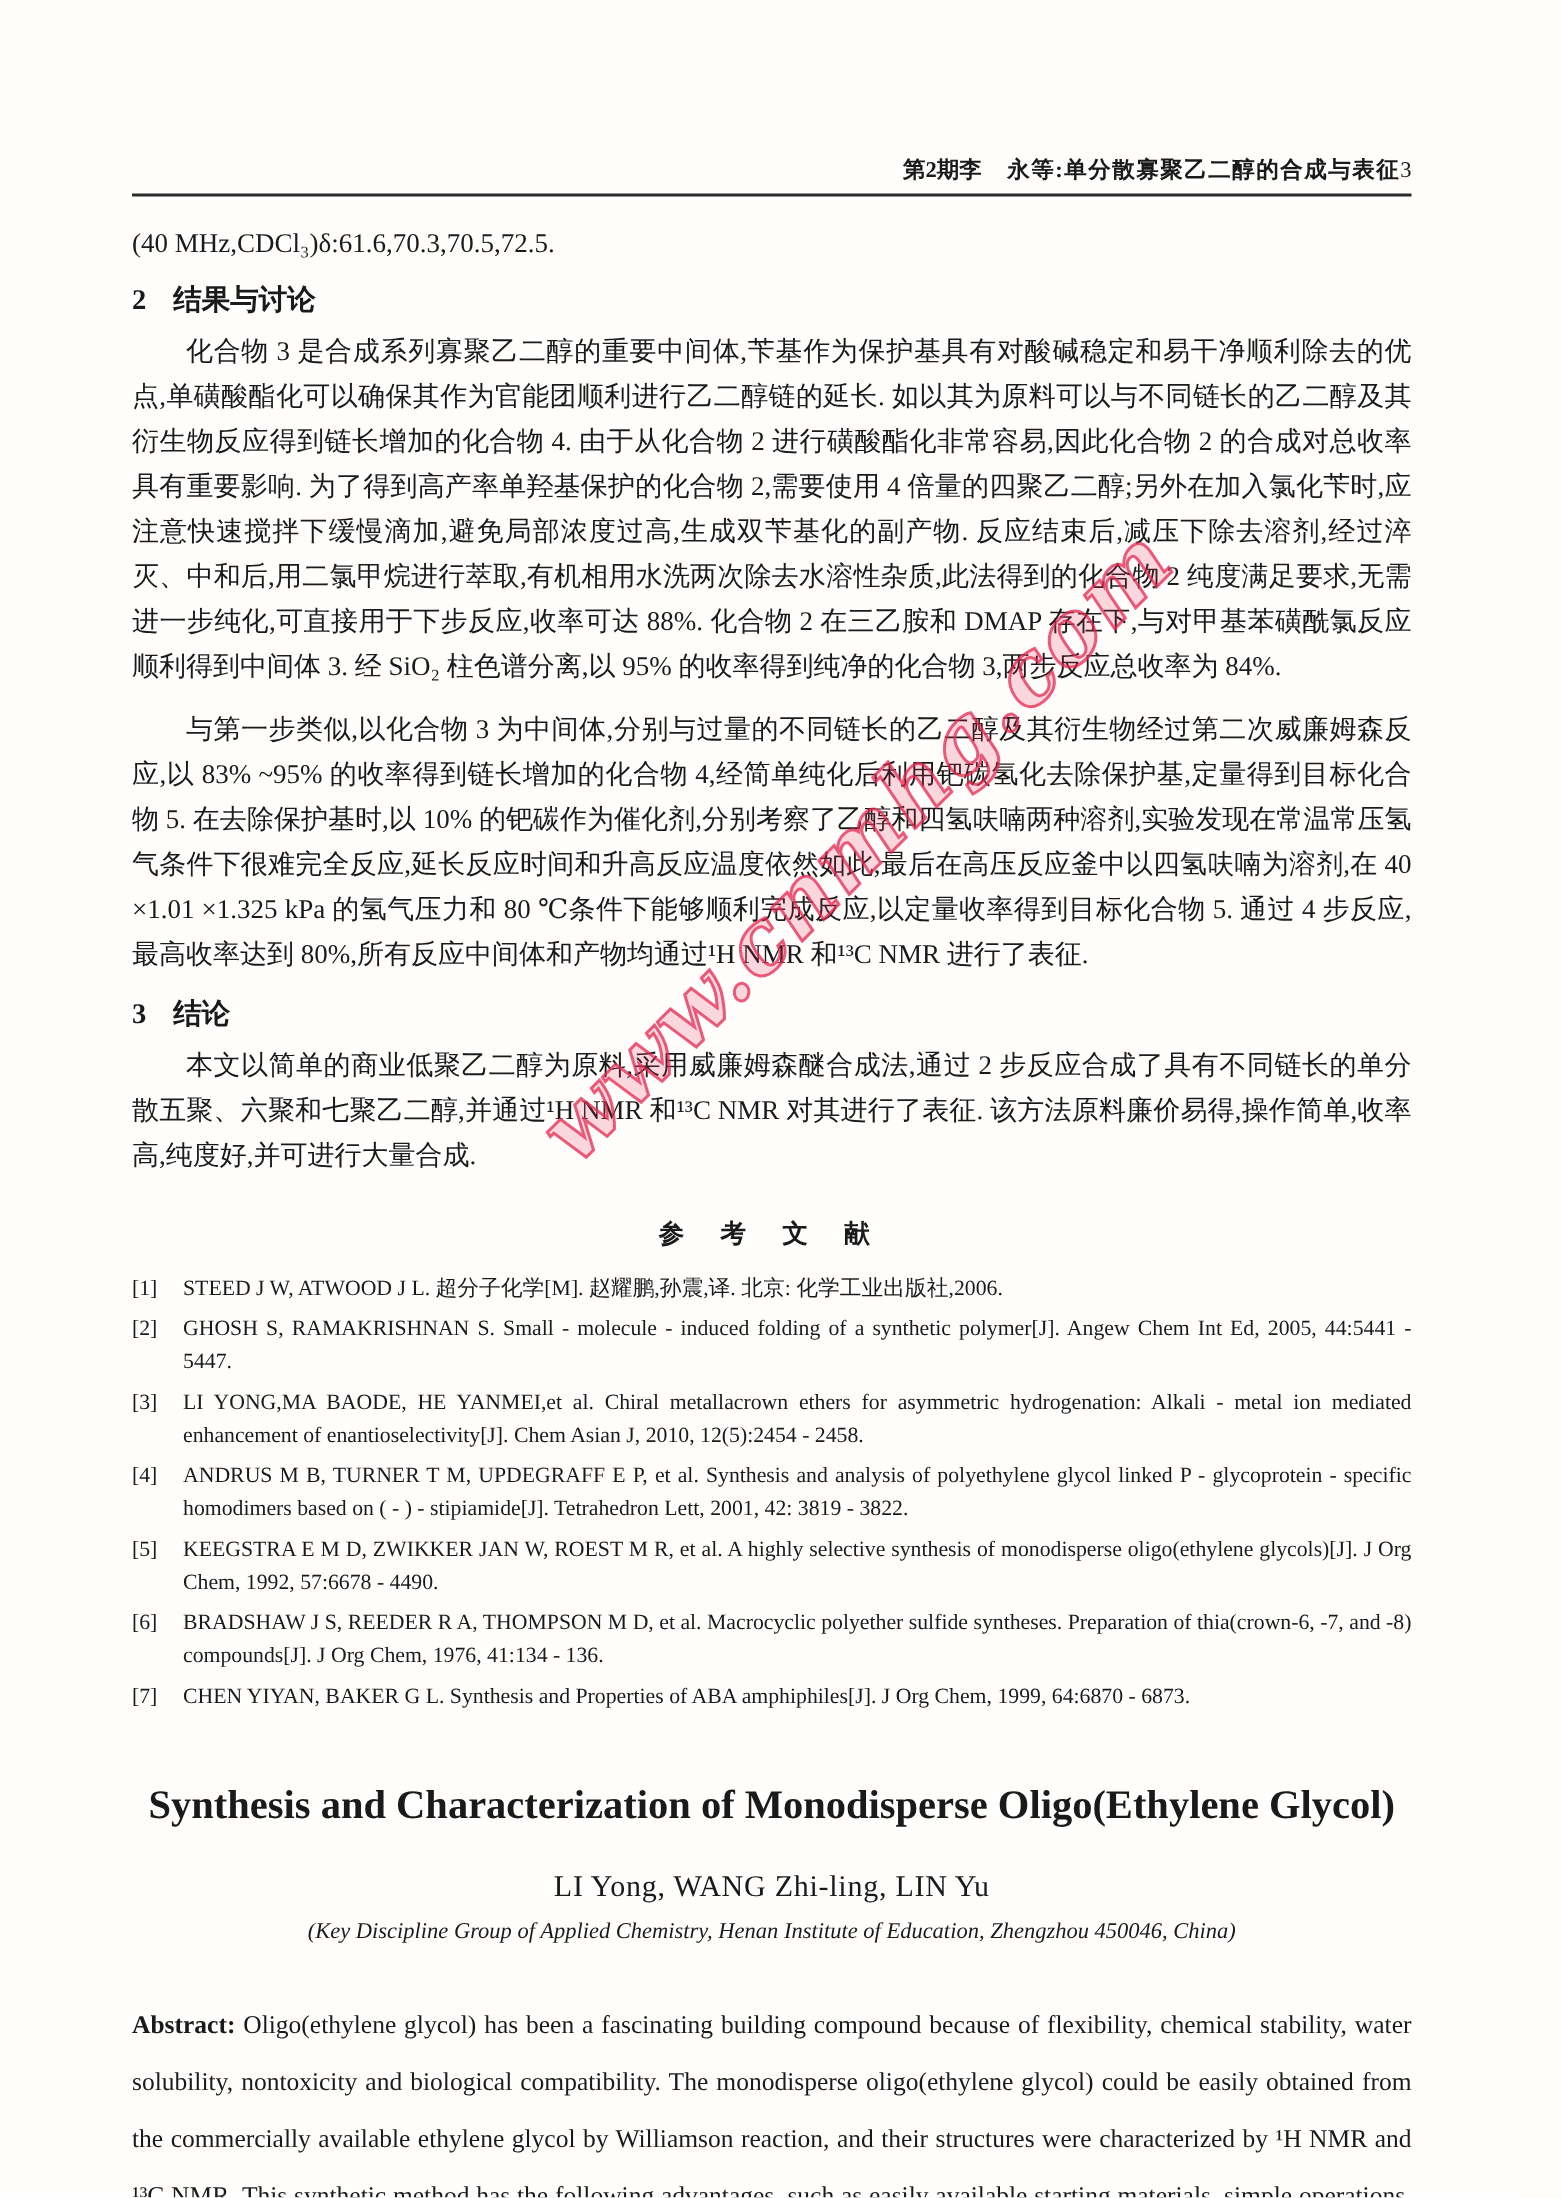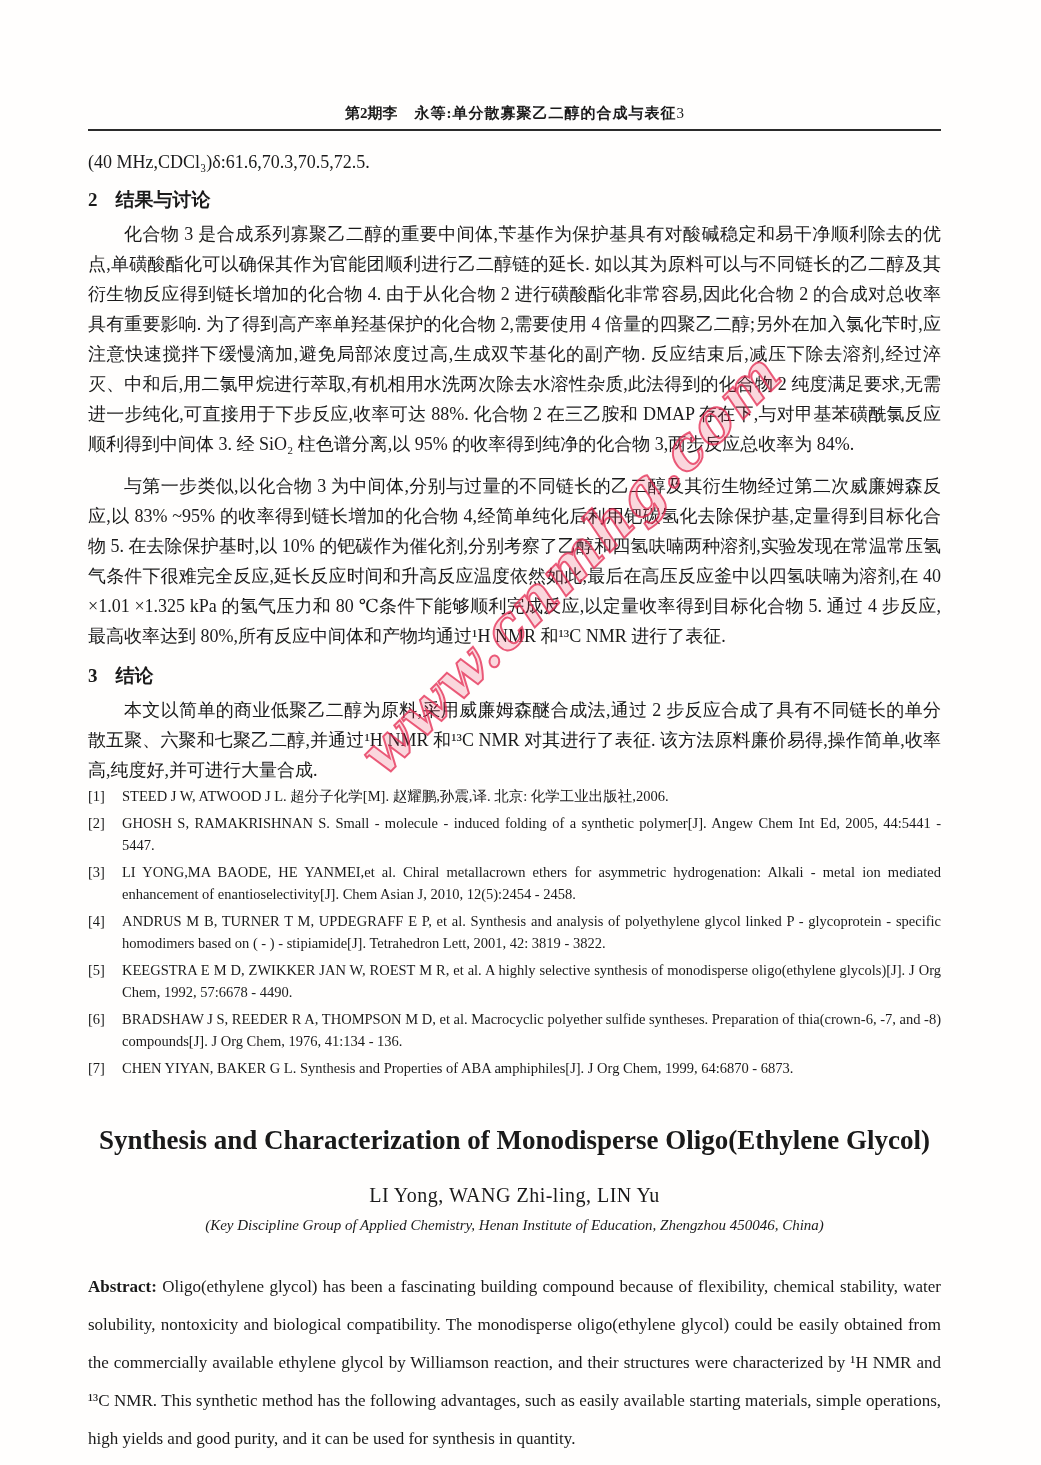--- a/index.html
+++ b/index.html
@@ -8,21 +8,21 @@
     width:1041px;height:1465px;
     background:#fffefd;
     overflow:hidden;
     font-family:"Liberation Serif","DejaVu Serif",serif;
     color:#1a1a1a;
   }
   .content{padding:92px 100px 0 88px;}
 
   
   .run-head{
-    display:flex;align-items:baseline;justify-content:center;
+    display:flex;align-items:baseline;justify-content:flex-end;
     font-size:15px;font-weight:bold;
     padding-bottom:6px;
     border-bottom:2.5px solid #2b2b2b;
   }
   .run-head .issue{font-weight:bold;}
   .run-head .rtitle{font-weight:bold;letter-spacing:1px;margin-top:12px;}
   .run-head .pageno{font-weight:normal;font-size:15px;}
 
   
   .nmr-line{margin-top:18px;font-size:18px;line-height:26px;}
@@ -108,20 +108,21 @@
 
     <p class="body">化合物 3 是合成系列寡聚乙二醇的重要中间体,苄基作为保护基具有对酸碱稳定和易干净顺利除去的优点,单磺酸酯化可以确保其作为官能团顺利进行乙二醇链的延长. 如以其为原料可以与不同链长的乙二醇及其衍生物反应得到链长增加的化合物 4. 由于从化合物 2 进行磺酸酯化非常容易,因此化合物 2 的合成对总收率具有重要影响. 为了得到高产率单羟基保护的化合物 2,需要使用 4 倍量的四聚乙二醇;另外在加入氯化苄时,应注意快速搅拌下缓慢滴加,避免局部浓度过高,生成双苄基化的副产物. 反应结束后,减压下除去溶剂,经过淬灭、中和后,用二氯甲烷进行萃取,有机相用水洗两次除去水溶性杂质,此法得到的化合物 2 纯度满足要求,无需进一步纯化,可直接用于下步反应,收率可达 88%. 化合物 2 在三乙胺和 DMAP 存在下,与对甲基苯磺酰氯反应顺利得到中间体 3. 经 SiO₂ 柱色谱分离,以 95% 的收率得到纯净的化合物 3,两步反应总收率为 84%.</p>
     <p class="body">与第一步类似,以化合物 3 为中间体,分别与过量的不同链长的乙二醇及其衍生物经过第二次威廉姆森反应,以 83% ~95% 的收率得到链长增加的化合物 4,经简单纯化后利用钯碳氢化去除保护基,定量得到目标化合物 5. 在去除保护基时,以 10% 的钯碳作为催化剂,分别考察了乙醇和四氢呋喃两种溶剂,实验发现在常温常压氢气条件下很难完全反应,延长反应时间和升高反应温度依然如此,最后在高压反应釜中以四氢呋喃为溶剂,在 40 ×1.01 ×1.325 kPa 的氢气压力和 80 ℃条件下能够顺利完成反应,以定量收率得到目标化合物 5. 通过 4 步反应,最高收率达到 80%,所有反应中间体和产物均通过¹H NMR 和¹³C NMR 进行了表征.</p>
 
     <div class="sec-head">
       <span class="num">3</span><span>结论</span>
     </div>
 
     <p class="body">本文以简单的商业低聚乙二醇为原料,采用威廉姆森醚合成法,通过 2 步反应合成了具有不同链长的单分散五聚、六聚和七聚乙二醇,并通过¹H NMR 和¹³C NMR 对其进行了表征. 该方法原料廉价易得,操作简单,收率高,纯度好,并可进行大量合成.</p>
 
+    <div class="ref-head">参 考 文 献</div>
 
     <div class="refs">
       <div class="ref-item">
         <span class="rnum">[1]</span>
         <span class="rtext">STEED J W, ATWOOD J L. 超分子化学[M]. 赵耀鹏,孙震,译. 北京: 化学工业出版社,2006.</span>
       </div>
       <div class="ref-item">
         <span class="rnum">[2]</span>
         <span class="rtext">GHOSH S, RAMAKRISHNAN S. Small - molecule - induced folding of a synthetic polymer[J]. Angew Chem Int Ed, 2005, 44:5441 - 5447.</span>
       </div>

